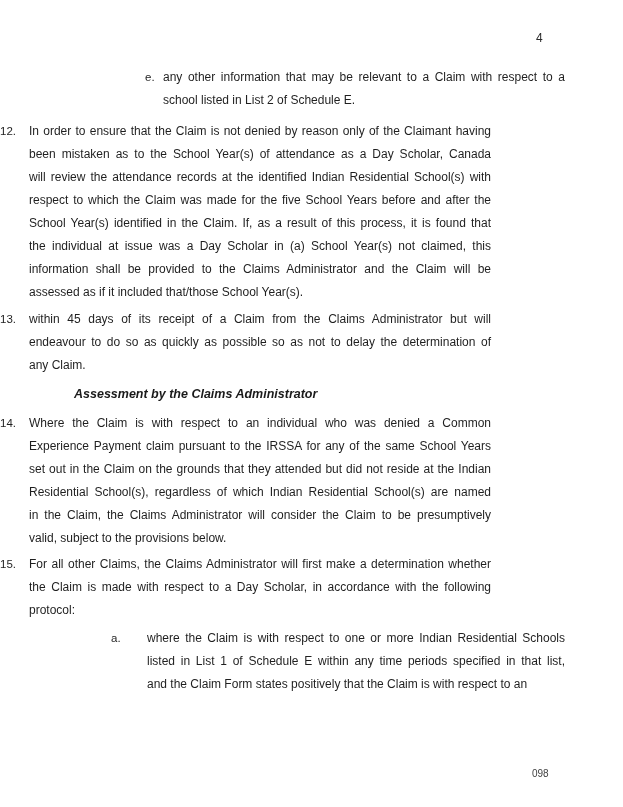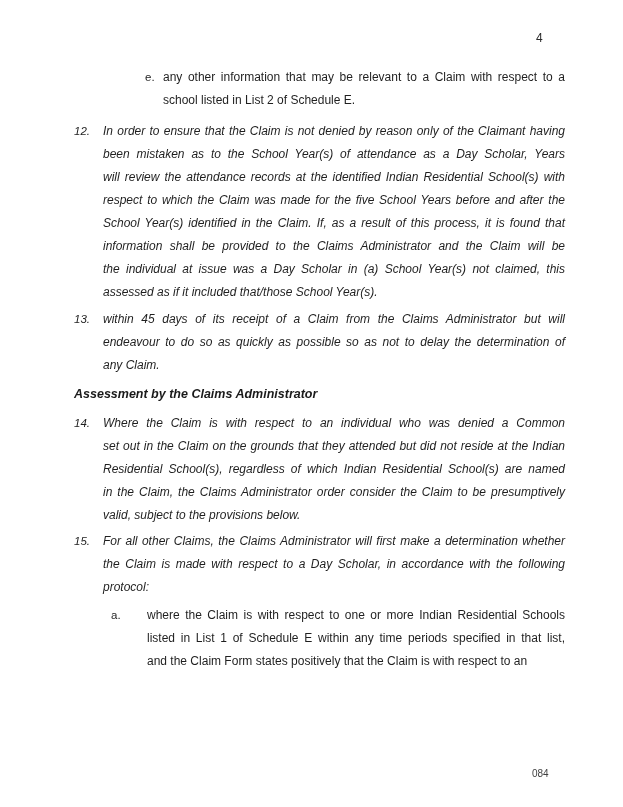--- a/index.html
+++ b/index.html
@@ -37,21 +37,21 @@
     text-align: justify;
     text-align-last: justify;
     white-space: normal;
   }
   .line.last { text-align-last: left; }
 
   
   .item-e   { margin: 66px 0 0 145px; width: 420px; }
   .item-e .marker { width: 18px; }
 
-  .numbered { margin-left: 74px; width: 491px; font-style: italic; }
+  .numbered { width: 491px; }
   .numbered .marker { width: 29px; }
   .p12 { margin-top: 8px; }
   .p13 { margin-top: 4px; }
   .p14 { margin-top: 6px; }
   .p15 { margin-top: 3px; }
 
   .section-heading {
     margin: 6px 16px 0 74px;
     font-size: 12.5px;
     font-weight: bold;
@@ -75,48 +75,49 @@
     <div class="lines">
       <div class="line">any other information that may be relevant to a Claim with respect to a</div>
       <div class="line last">school listed in List 2 of Schedule E.</div>
     </div>
   </div>
 
   <div class="para numbered p12">
     <div class="marker">12.</div>
     <div class="lines">
       <div class="line">In order to ensure that the Claim is not denied by reason only of the Claimant having</div>
-      <div class="line">been mistaken as to the School Year(s) of attendance as a Day Scholar, Years</div>
+      <div class="line">been mistaken as to the School Year(s) of attendance as a Day Scholar, Canada</div>
       <div class="line">will review the attendance records at the identified Indian Residential School(s) with</div>
       <div class="line">respect to which the Claim was made for the five School Years before and after the</div>
       <div class="line">School Year(s) identified in the Claim. If, as a result of this process, it is found that</div>
+      <div class="line">the individual at issue was a Day Scholar in (a) School Year(s) not claimed, this</div>
       <div class="line">information shall be provided to the Claims Administrator and the Claim will be</div>
-      <div class="line">the individual at issue was a Day Scholar in (a) School Year(s) not claimed, this</div>
       <div class="line last">assessed as if it included that/those School Year(s).</div>
     </div>
   </div>
 
   <div class="para numbered p13">
     <div class="marker">13.</div>
     <div class="lines">
       <div class="line">within 45 days of its receipt of a Claim from the Claims Administrator but will</div>
       <div class="line">endeavour to do so as quickly as possible so as not to delay the determination of</div>
       <div class="line last">any Claim.</div>
     </div>
   </div>
 
   <div class="section-heading">Assessment by the Claims Administrator</div>
 
   <div class="para numbered p14">
     <div class="marker">14.</div>
     <div class="lines">
       <div class="line">Where the Claim is with respect to an individual who was denied a Common</div>
+      <div class="line">Experience Payment claim pursuant to the IRSSA for any of the same School Years</div>
       <div class="line">set out in the Claim on the grounds that they attended but did not reside at the Indian</div>
       <div class="line">Residential School(s), regardless of which Indian Residential School(s) are named</div>
-      <div class="line">in the Claim, the Claims Administrator order consider the Claim to be presumptively</div>
+      <div class="line">in the Claim, the Claims Administrator will consider the Claim to be presumptively</div>
       <div class="line last">valid, subject to the provisions below.</div>
     </div>
   </div>
 
   <div class="para numbered p15">
     <div class="marker">15.</div>
     <div class="lines">
       <div class="line">For all other Claims, the Claims Administrator will first make a determination whether</div>
       <div class="line">the Claim is made with respect to a Day Scholar, in accordance with the following</div>
       <div class="line last">protocol:</div>
@@ -125,15 +126,15 @@
 
   <div class="para item-a">
     <div class="marker">a.</div>
     <div class="lines">
       <div class="line">where the Claim is with respect to one or more Indian Residential Schools</div>
       <div class="line">listed in List 1 of Schedule E within any time periods specified in that list,</div>
       <div class="line last">and the Claim Form states positively that the Claim is with respect to an</div>
     </div>
   </div>
 
-  <div class="bates-number">084</div>
+  <div class="bates-number">098</div>
 
 </div>
 
 </body></html>

